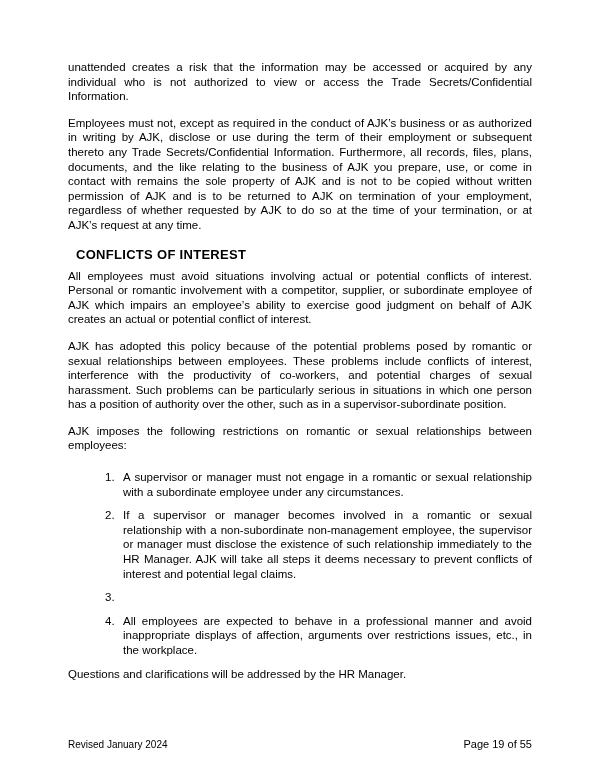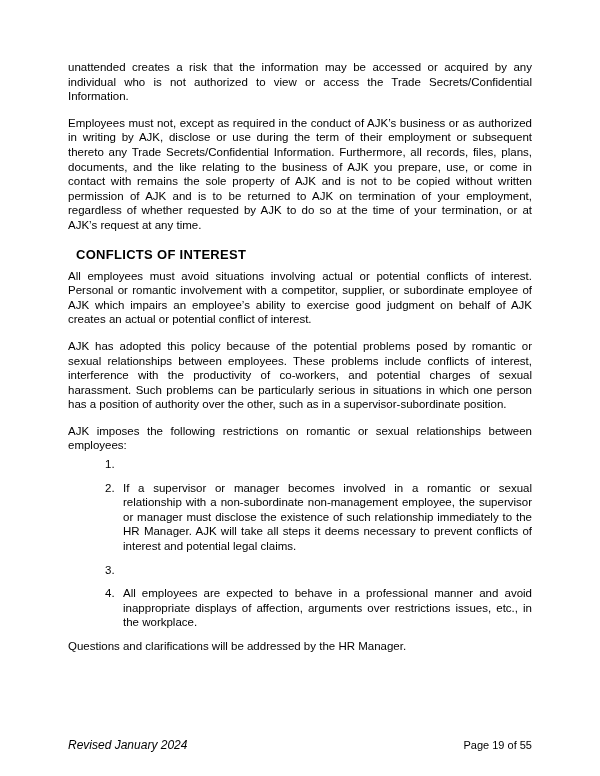--- a/index.html
+++ b/index.html
@@ -58,45 +58,45 @@
   .footer {
     position: absolute;
     left: 68px;
     right: 68px;
     top: 738px;
     display: flex;
     justify-content: space-between;
     align-items: baseline;
   }
   .footer .revised {
-    font-style: italic;
-    font-size: 12px;
+    font-size: 10px;
   }
   .footer .pagenum {
     font-size: 11px;
   }
 </style>
 </head>
 <body>
 
 <div class="page">
   <div class="content">
 
     <p class="body">unattended creates a risk that the information may be accessed or acquired by any individual who is not authorized to view or access the Trade Secrets/Confidential Information.</p>
     <p class="body">Employees must not, except as required in the conduct of AJK’s business or as authorized in writing by AJK, disclose or use during the term of their employment or subsequent thereto any Trade Secrets/Confidential Information.  Furthermore, all records, files, plans, documents, and the like relating to the business of AJK you prepare, use, or come in contact with remains the sole property of AJK and is not to be copied without written permission of AJK and is to be returned to AJK on termination of your employment, regardless of whether requested by AJK to do so at the time of your termination, or at AJK’s request at any time.</p>
 
     <h2 class="section-heading">CONFLICTS OF INTEREST</h2>
 
     <p class="body">All employees must avoid situations involving actual or potential conflicts of interest.  Personal or romantic involvement with a competitor, supplier, or subordinate employee of AJK which impairs an employee’s ability to exercise good judgment on behalf of AJK creates an actual or potential conflict of interest.</p>
     <p class="body">AJK has adopted this policy because of the potential problems posed by romantic or sexual relationships between employees.  These problems include conflicts of interest, interference with the productivity of co-workers, and potential charges of sexual harassment.  Such problems can be particularly serious in situations in which one person has a position of authority over the other, such as in a supervisor-subordinate position.</p>
-    <p class="body" style="margin-bottom:4px;">AJK imposes the following restrictions on romantic or sexual relationships between employees:</p>
+    <p class="body" style="margin-bottom:17px;">AJK imposes the following restrictions on romantic or sexual relationships between employees:</p>
 
     <div class="num-list">
       <div class="num-item">
         <span class="num">1.</span>
+        <div class="li-text">A supervisor or manager must not engage in a romantic or sexual relationship with a subordinate employee under any circumstances.</div>
       </div>
       <div class="num-item">
         <span class="num">2.</span>
         <div class="li-text">If a supervisor or manager becomes involved in a romantic or sexual relationship with a non-subordinate non-management employee, the supervisor or manager must disclose the existence of such relationship immediately to the HR Manager.  AJK will take all steps it deems necessary to prevent conflicts of interest and potential legal claims.</div>
       </div>
       <div class="num-item">
         <span class="num">3.</span>
       </div>
       <div class="num-item">
         <span class="num">4.</span>

